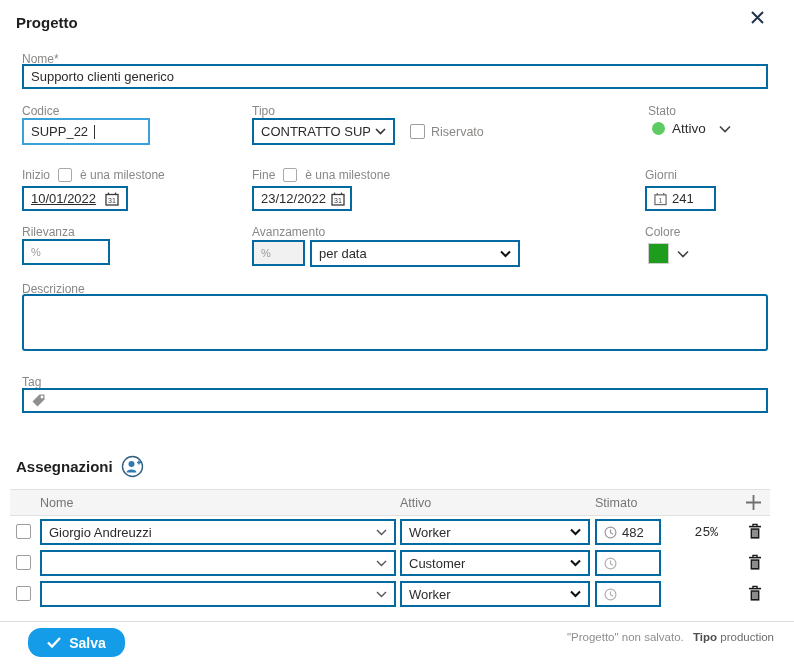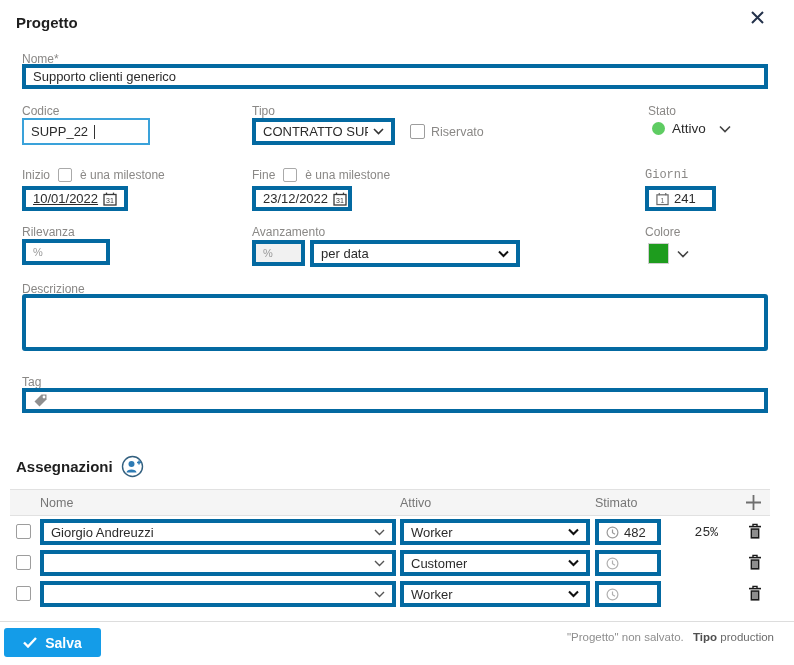--- a/index.html
+++ b/index.html
@@ -2,21 +2,21 @@
 <html><head>
 <meta charset="utf-8">
 <style>
   * { box-sizing: border-box; margin: 0; padding: 0; }
   html,body { background:#fff; }
   body { font-family: "Liberation Sans", "DejaVu Sans", sans-serif; }
   .modal { position: relative; width: 794px; height: 665px; background: #fff; overflow: hidden; }
   .abs { position: absolute; }
   .lbl { font-size: 12px; color: #8a8886; }
   .inp {
-    border: 4px solid #0369a1; background: #fff; color: #2b2b2b;
+    border: 2px solid #0369a1; background: #fff; color: #2b2b2b;
     font-size: 13px; font-family: inherit; padding: 0 7px;
     display: flex; align-items: center; gap: 5px;
   }
   .inp-focus { border: 2px solid #3aa2da; }
   .sel { justify-content: space-between; cursor: pointer; }
   .sel .sel-txt { white-space: nowrap; overflow: hidden; }
   .chev { flex: none; display:inline-flex; }
   .cb {
     display: inline-block; width: 15px; height: 15px; border: 1px solid #9d9d9d;
     border-radius: 2px; background: #fff; vertical-align: middle; cursor: pointer; flex:none;
@@ -120,21 +120,21 @@
     <span style="display:inline-flex;">
       <svg width="14" height="14" viewBox="0 0 14 14">
           <rect x="1" y="2.5" width="12" height="10.5" fill="none" stroke="#3a3a3a" stroke-width="1.3"></rect>
           <line x1="3.5" y1="0.6" x2="3.5" y2="3" stroke="#3a3a3a" stroke-width="1.3"></line>
           <line x1="10.5" y1="0.6" x2="10.5" y2="3" stroke="#3a3a3a" stroke-width="1.3"></line>
           <text x="7" y="11" font-size="7" text-anchor="middle" fill="#3a3a3a" font-family="sans-serif">31</text>
         </svg>
     </span>
   </div>
 
-  <div class="abs lbl" style="left:645px; top:168px;font-family:Liberation Mono, monospace;">Giorni</div>
+  <div class="abs lbl" style="left:645px; top:168px;">Giorni</div>
   <div class="abs inp" style="left:645px; top:186px; width:71px; height:25px;">
     <span style="display:inline-flex;">
       <svg width="13" height="14" viewBox="0 0 14 14">
           <rect x="1" y="2.5" width="12" height="10.5" fill="none" stroke="#6a6a6a" stroke-width="1.3"></rect>
           <line x1="3.5" y1="0.6" x2="3.5" y2="3" stroke="#6a6a6a" stroke-width="1.3"></line>
           <line x1="10.5" y1="0.6" x2="10.5" y2="3" stroke="#6a6a6a" stroke-width="1.3"></line>
           <text x="7" y="11.2" font-size="7.5" text-anchor="middle" fill="#6a6a6a" font-family="sans-serif">1</text>
         </svg>
     </span>
     <span>241</span>
@@ -320,21 +320,21 @@
           <path d="M5 3.2 V1.4 H9 V3.2" fill="none" stroke="#1a1a1a" stroke-width="1.4"></path>
           <path d="M2.6 5.3 H11.4 V15.6 H2.6 Z" fill="#1a1a1a"></path>
           <line x1="5" y1="6.8" x2="5" y2="14" stroke="#fff" stroke-width="1"></line>
           <line x1="7" y1="6.8" x2="7" y2="14" stroke="#fff" stroke-width="1"></line>
           <line x1="9" y1="6.8" x2="9" y2="14" stroke="#fff" stroke-width="1"></line>
         </svg>
     </button>
   </div>
 
   <div class="abs" style="left:0; top:621px; width:794px; border-top:1px solid #ddd;"></div>
-  <button class="salva-btn abs" style="left:4px; top:628px; width:97px; height:29px;">
+  <button class="salva-btn abs" style="left:28px; top:628px; width:97px; height:29px;border-radius:13px;">
     <svg width="14" height="11" viewBox="0 0 14 11">
         <path d="M1 5.5 L5 9.5 L13 1" fill="none" stroke="#fff" stroke-width="2.4"></path>
       </svg>
     <span>Salva</span>
   </button>
   <div class="footer-note abs" style="right:20px; top:631px; text-align:right;">
     <span>"Progetto" non salvato.</span>
     <b style="margin-left:6px;">Tipo</b>
     <span class="prod">production</span>
   </div>

